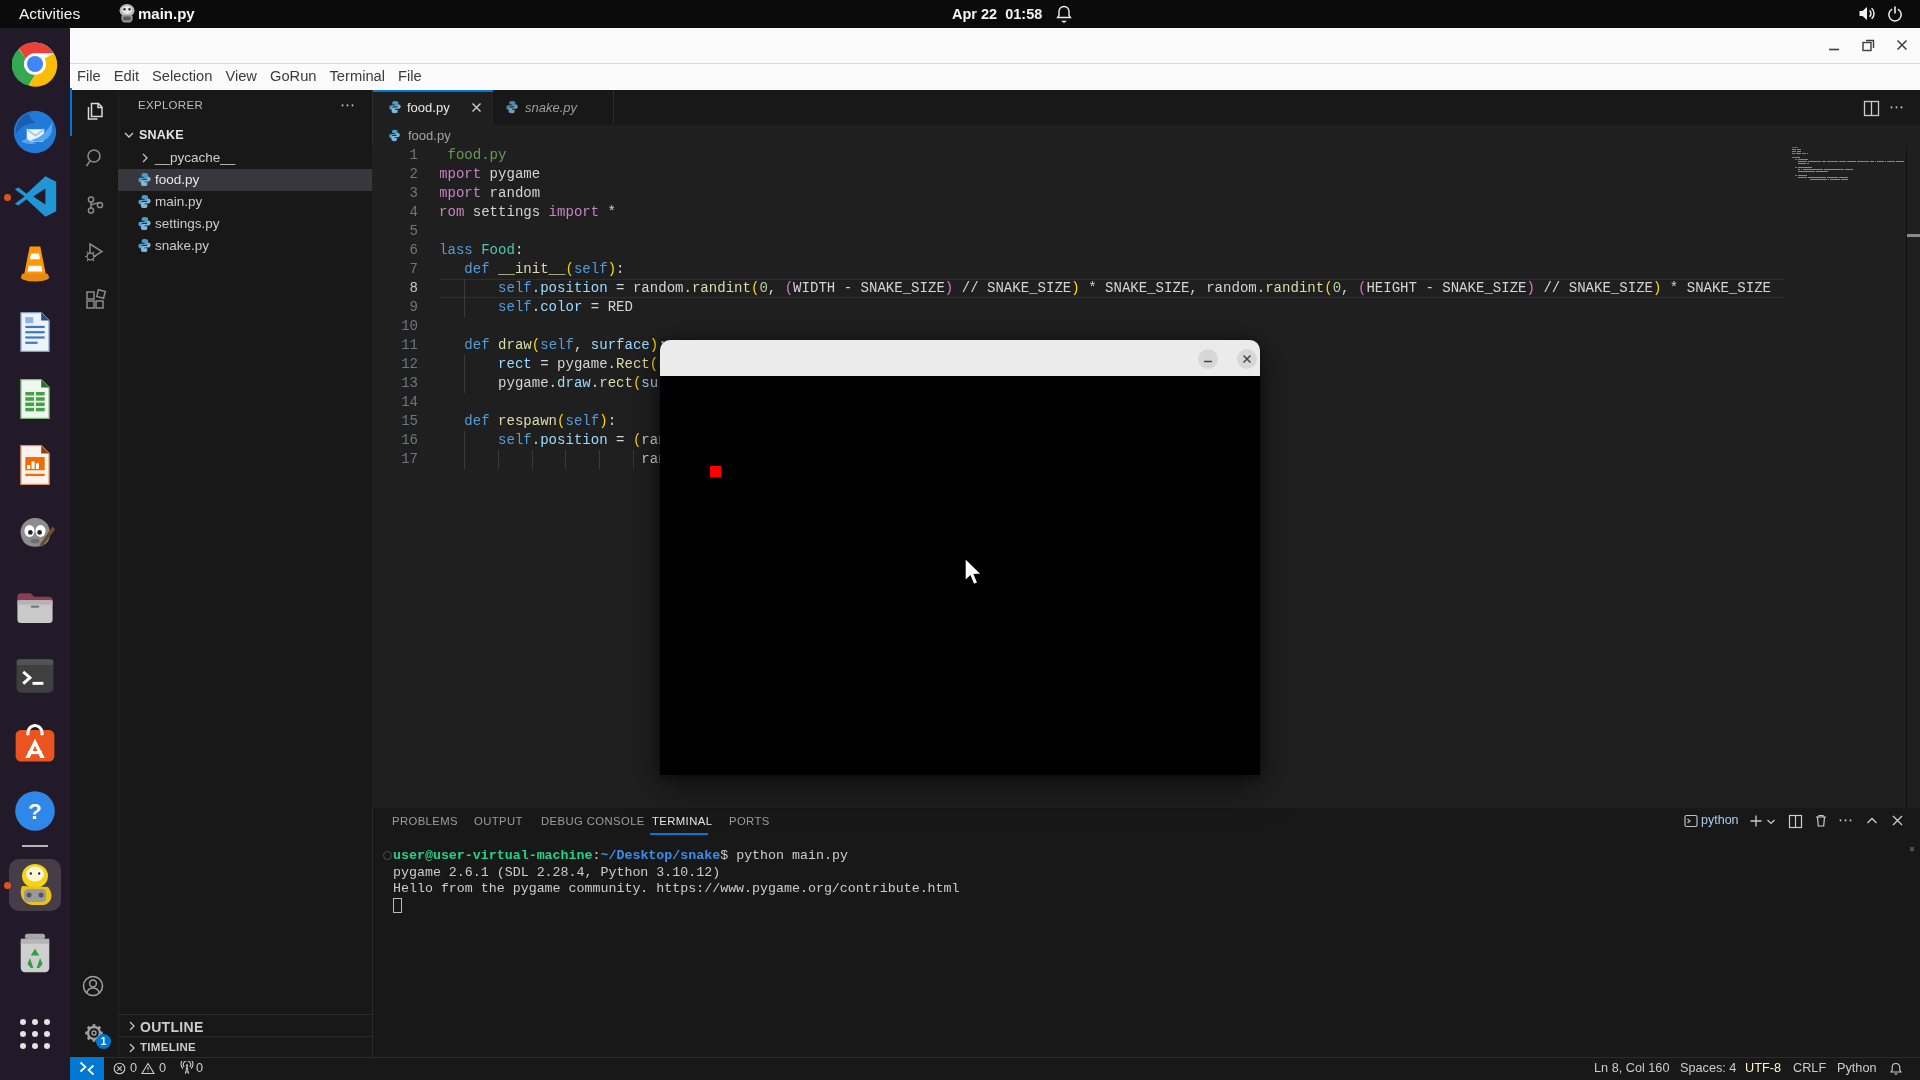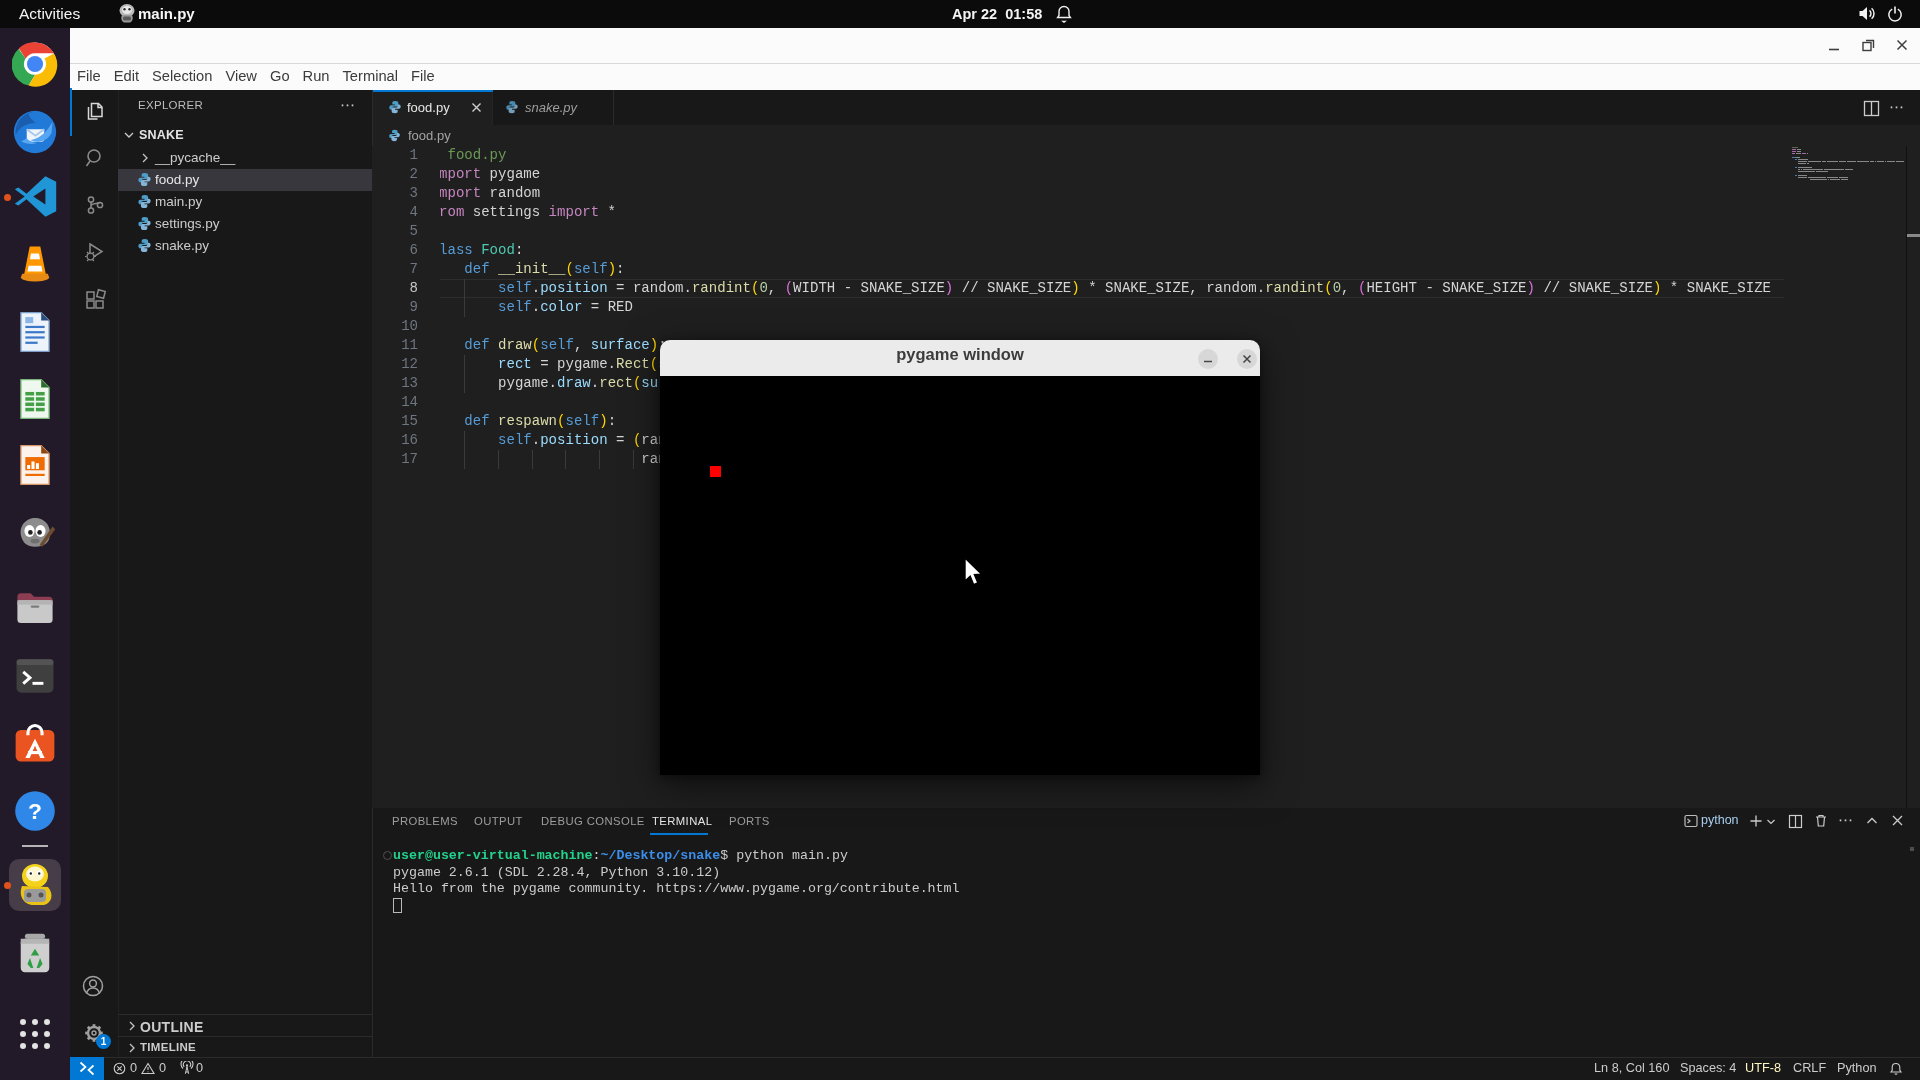--- a/index.html
+++ b/index.html
@@ -54,21 +54,21 @@
 <svg class="abs" style="left:1862px;top:39px" width="13" height="13" viewBox="0 0 13 13">
   <rect x="1" y="3.5" width="8" height="8" fill="none" stroke="#3e3e3e" stroke-width="1.4"></rect>
   <path d="M4 1.5 h7.5 v7.5" fill="none" stroke="#3e3e3e" stroke-width="1.4"></path>
 </svg>
 <svg class="abs" style="left:1896px;top:39px" width="12" height="12" viewBox="0 0 12 12">
   <path d="M1.5 1.5 L10.5 10.5 M10.5 1.5 L1.5 10.5" stroke="#3e3e3e" stroke-width="1.5"></path>
 </svg>
 
 <div class="abs" style="left:70px;top:64px;width:1850px;height:26px;background:#fbfbfb"></div>
 <div class="abs" style="left:77px;top:68px;color:#3b3b3b;font-size:14.7px">
-<span style="margin-right:13px">File</span><span style="margin-right:13px">Edit</span><span style="margin-right:13px">Selection</span><span style="margin-right:13px">View</span><span style="margin-right:13px">Go</span><span style="margin-right:13px">Run</span><span style="margin-right:13px">Terminal</span><span>File</span>
+<span style="margin-right:13px">File</span><span style="margin-right:13px">Edit</span><span style="margin-right:13px">Selection</span><span style="margin-right:13px">View</span><span style="margin-right:0">Go</span><span style="margin-right:13px">Run</span><span style="margin-right:13px">Terminal</span><span>File</span>
 </div>
 
 <div class="abs" style="left:70px;top:90px;width:48px;height:967px;background:#181818"></div>
 <div class="abs" style="left:70px;top:88px;width:2px;height:48px;background:#0078d4"></div>
 
 <div class="abs" style="left:118px;top:90px;width:254px;height:967px;background:#181818;border-left:1px solid #222;box-sizing:border-box"></div>
 <div class="abs" style="left:372px;top:90px;width:1px;height:967px;background:#2b2b2b"></div>
 
 <div class="abs" style="left:70px;top:1057px;width:1850px;height:23px;background:#181818;border-top:1px solid #2b2b2b;box-sizing:content-box"></div>
 <div class="abs" style="left:70px;top:1057px;width:34px;height:23px;background:#0078d4"></div>
@@ -521,21 +521,20 @@
         <circle cx="18" cy="18" r="3"></circle>
         <circle cx="30" cy="18" r="3"></circle>
     <circle cx="6" cy="30" r="3"></circle>
         <circle cx="18" cy="30" r="3"></circle>
         <circle cx="30" cy="30" r="3"></circle>
   </g>
 </svg>
 
 <div class="abs" style="left:660px;top:340px;width:600px;height:435px;border-radius:10px 10px 0 0;box-shadow:0 10px 36px rgba(0,0,0,.55), 0 2px 8px rgba(0,0,0,.4)">
   <div class="abs" style="left:0;top:0;width:600px;height:36px;background:#ebebeb;border-radius:10px 10px 0 0"></div>
-  <div class="abs" style="left:0;top:5px;width:600px;text-align:center;color:#3c3c3c;font-size:16.5px;font-weight:bold">pygame window</div>
   <div class="abs" style="left:538px;top:9px;width:20px;height:20px;border-radius:50%;background:#d7d7d7"></div>
   <svg class="abs" style="left:542px;top:13px" width="12" height="12" viewBox="0 0 12 12">
         <line x1="2" y1="8.5" x2="10" y2="8.5" stroke="#454545" stroke-width="1.5"></line>
       </svg>
   <div class="abs" style="left:577px;top:9px;width:20px;height:20px;border-radius:50%;background:#d7d7d7"></div>
   <svg class="abs" style="left:581px;top:13px" width="12" height="12" viewBox="0 0 12 12">
         <path d="M2.5 2.5 L9.5 9.5 M9.5 2.5 L2.5 9.5" stroke="#454545" stroke-width="1.5"></path>
       </svg>
   <div class="abs" style="left:0;top:36px;width:600px;height:399px;background:#000"></div>
   <div class="abs" style="left:50px;top:126px;width:11px;height:11px;background:#f00"></div>

